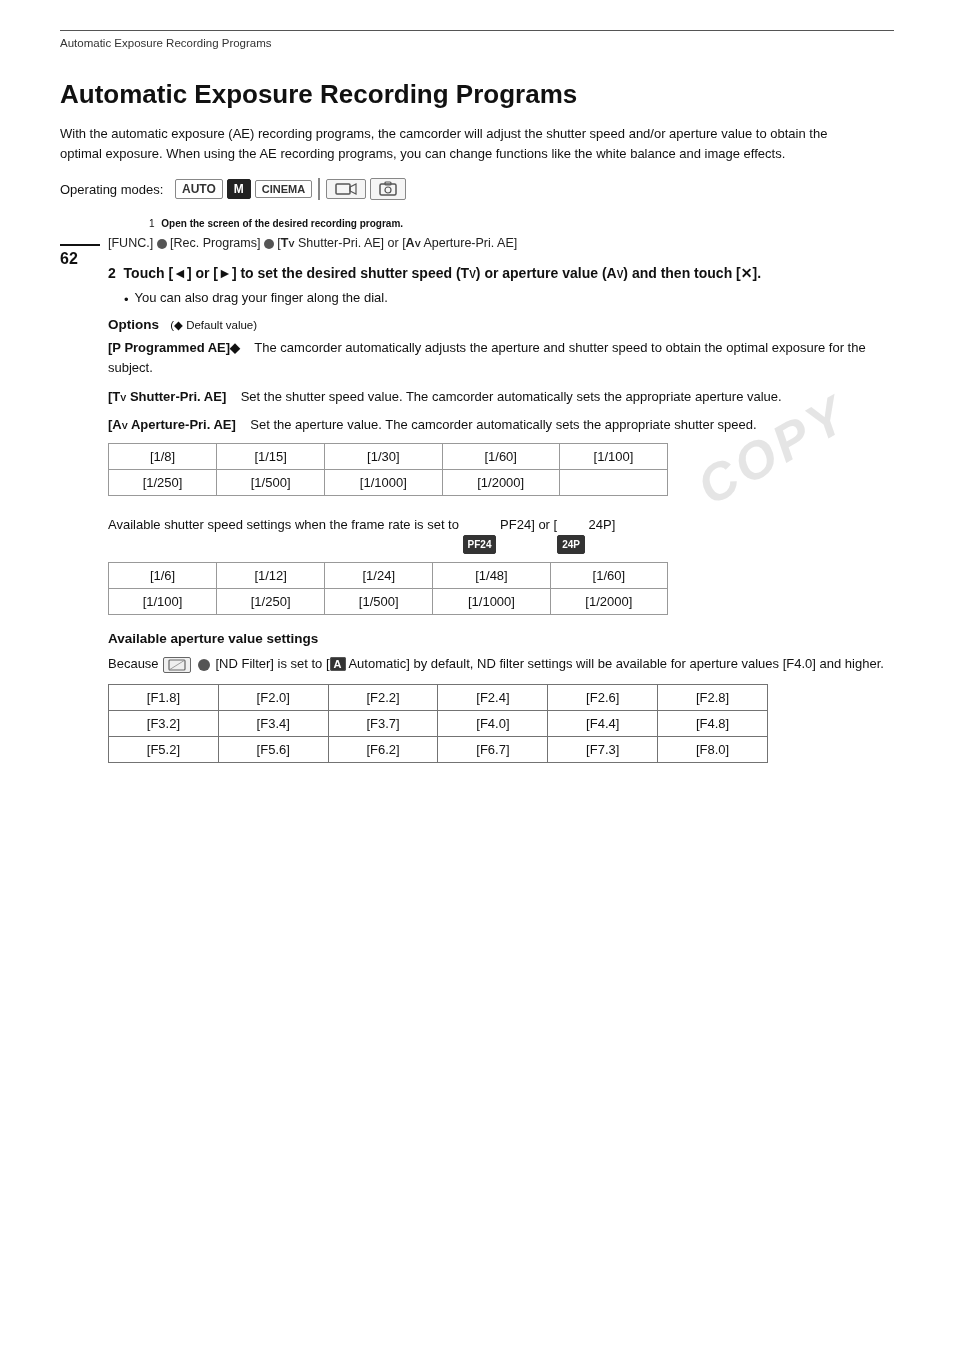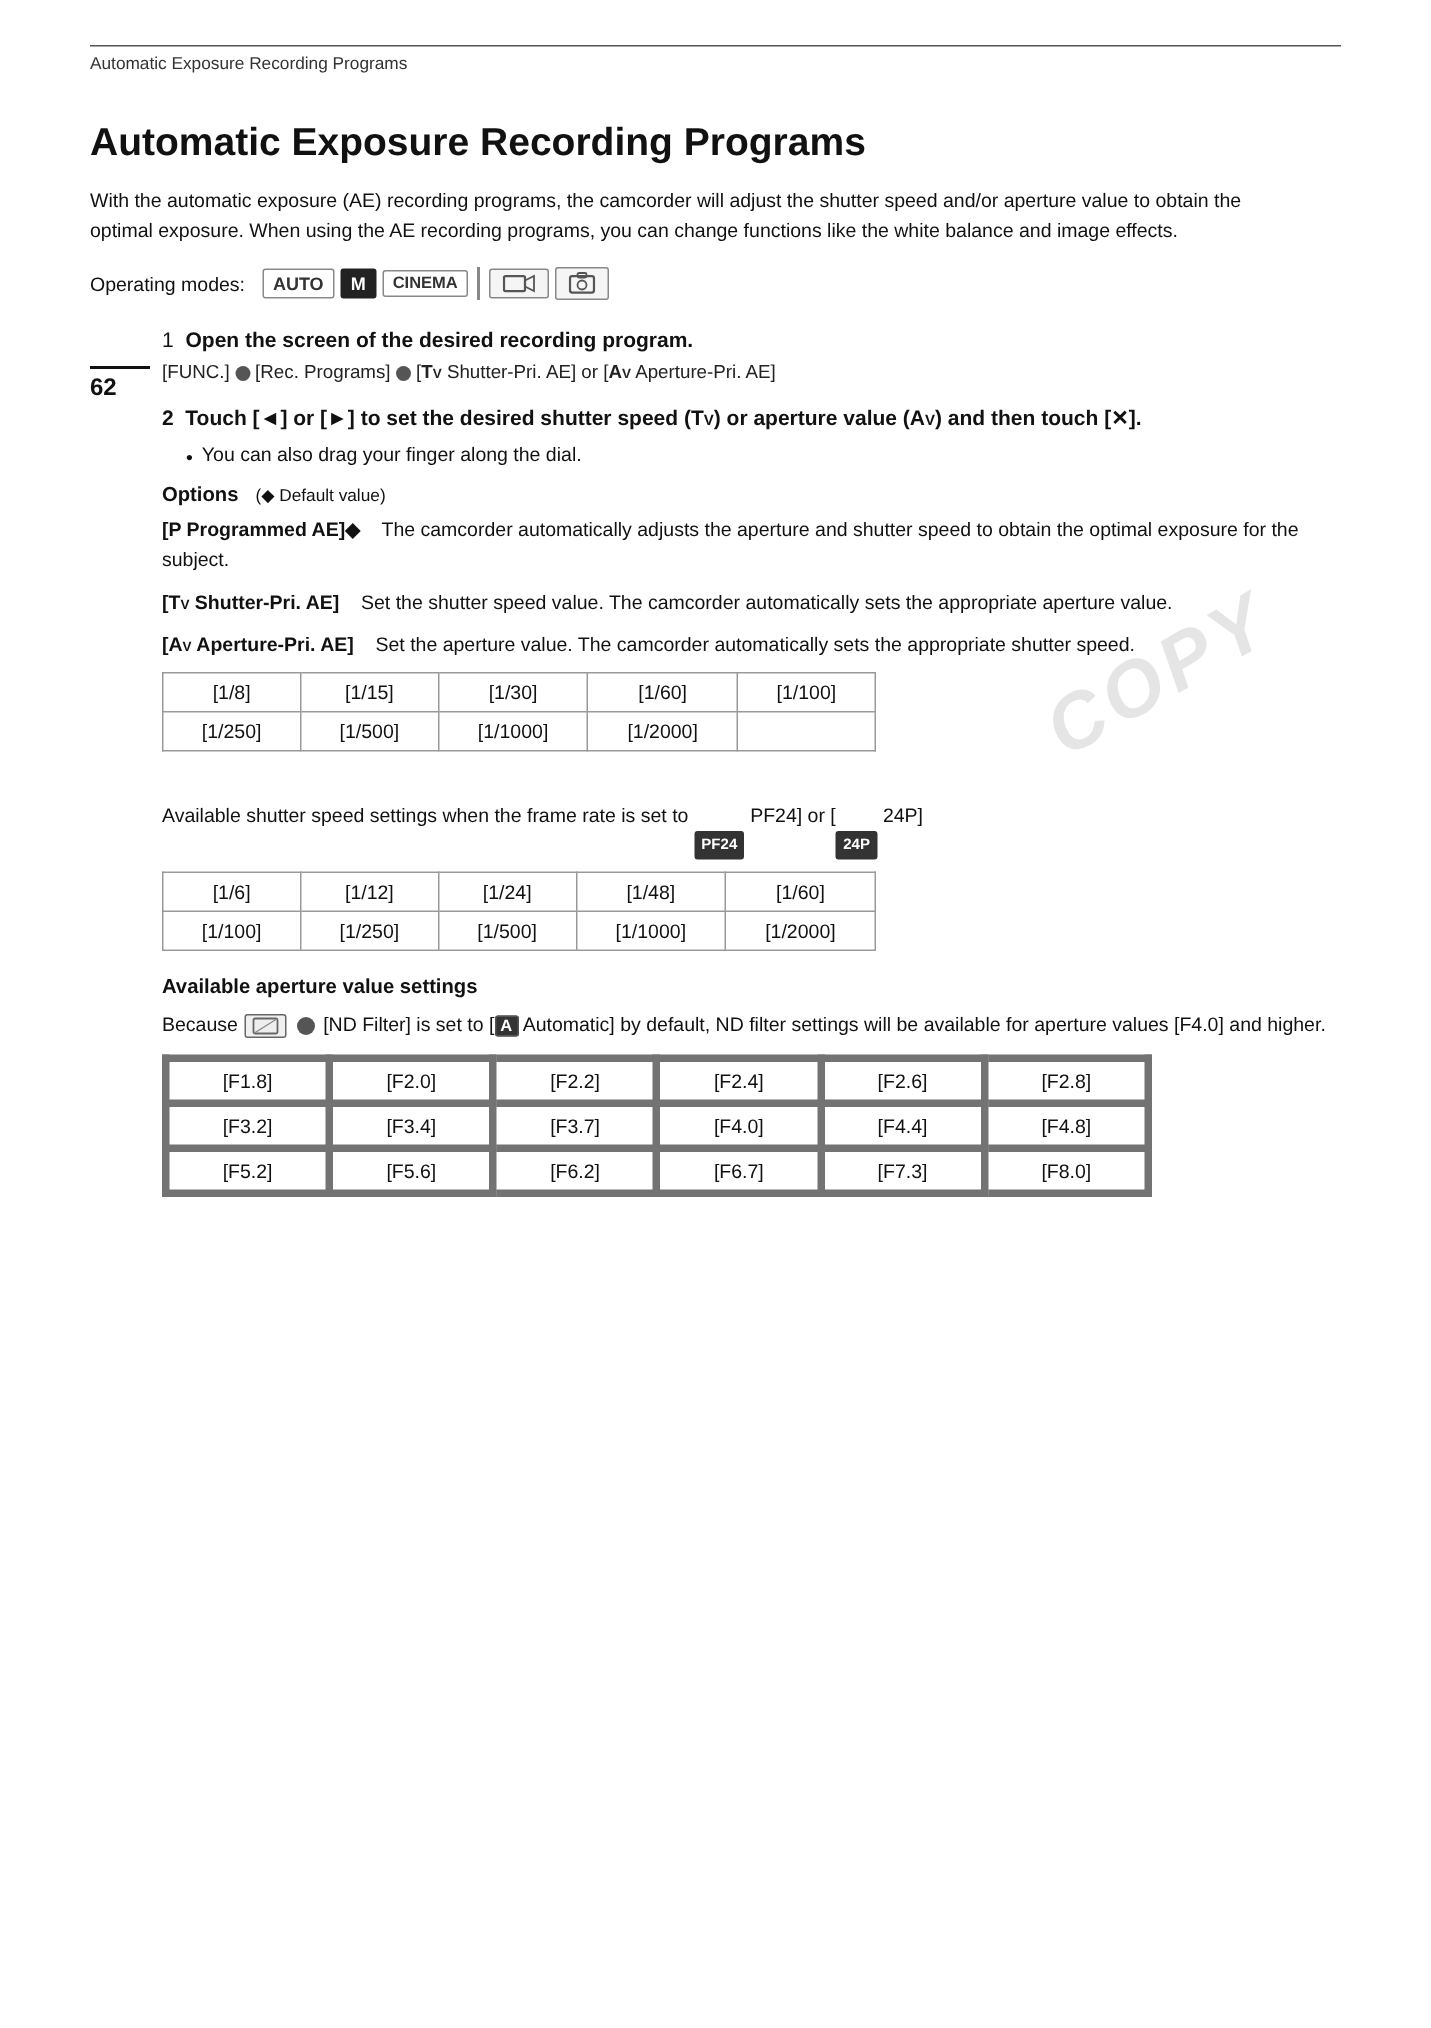--- a/index.html
+++ b/index.html
@@ -102,23 +102,24 @@
       text-align: left;
       margin-top: 24px;
     }
     .main-col {
       flex: 1;
     }
     .step {
       margin-bottom: 10px;
     }
     .step-title {
-      font-size: 14px;
+      font-size: 10px;
       font-weight: bold;
       margin-bottom: 4px;
+      margin-left: 41px;
     }
     .step-number {
       font-weight: normal;
       margin-right: 4px;
     }
     .step-sub {
       font-size: 12.5px;
       margin-left: 0px;
       margin-bottom: 6px;
       color: #222;
@@ -159,37 +160,37 @@
       font-weight: bold;
     }
     .section-subtitle {
       font-size: 13.5px;
       font-weight: bold;
       margin-top: 16px;
       margin-bottom: 8px;
     }
     table.speed-table {
       border-collapse: collapse;
-      width: 476px;
-      margin-bottom: 14px;
+      width: 560px;
+      margin-bottom: 0;
     }
     table.speed-table td {
       border: 1px solid #999;
       padding: 5px 14px;
       font-size: 13px;
       text-align: center;
       min-width: 70px;
     }
     table.aperture-table {
       border-collapse: collapse;
       width: 660px;
       margin-bottom: 14px;
     }
     table.aperture-table td {
-      border: 5px solid #737373;
+      border: 1px solid #737373;
       padding: 5px 14px;
       font-size: 13px;
       text-align: center;
       min-width: 80px;
     }
     .copy-watermark {
       position: absolute;
       top: 420px;
       right: 100px;
       font-size: 52px;

